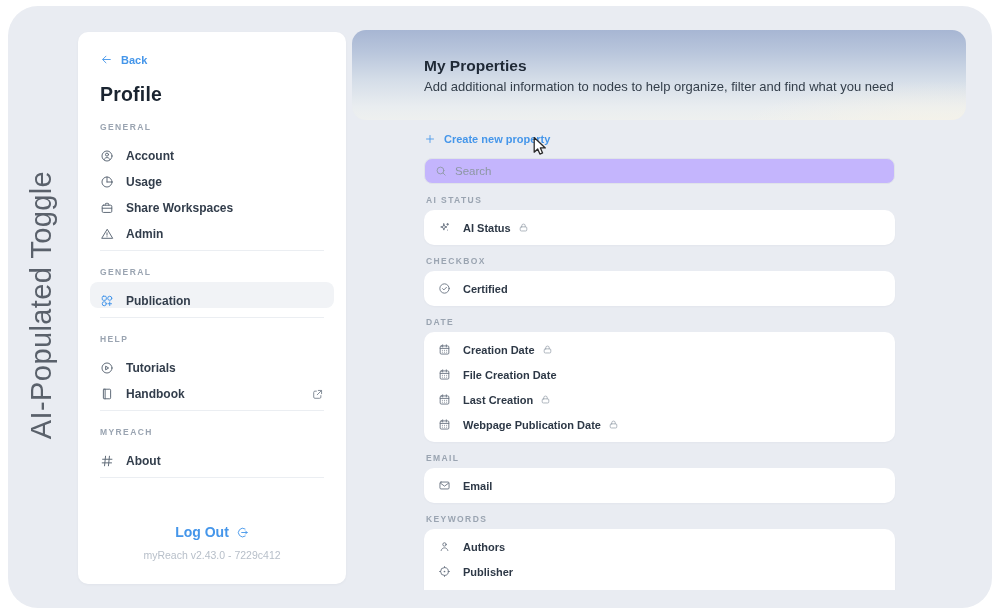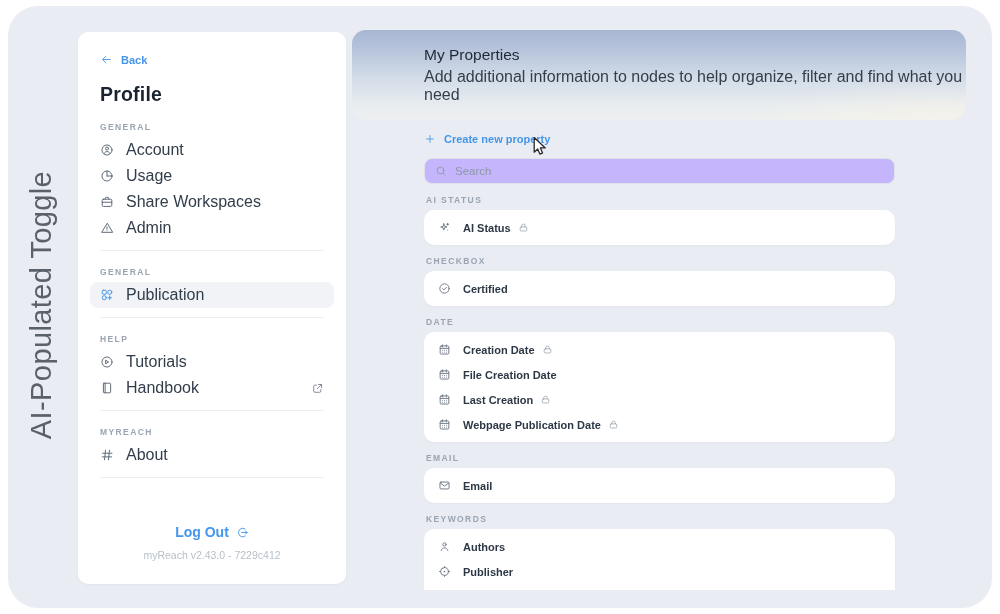--- a/index.html
+++ b/index.html
@@ -9,39 +9,39 @@
   .frame { position:absolute; left:8px; top:6px; width:984px; height:602px; border-radius:30px; background:#e9ecf2; overflow:hidden; }
 
   .watermark { position:absolute; left:33px; top:299px; transform:translate(-50%,-50%) rotate(-90deg); white-space:nowrap; font-size:29px; color:#5a616b; letter-spacing:.4px; }
 
   
   .sidebar { position:absolute; left:70px; top:26px; width:268px; height:552px; background:#fff; border-radius:10px; padding:0 22px; box-shadow:0 1px 3px rgba(20,30,50,.04); }
   .back-row { padding-top:21px; display:flex; align-items:center; gap:8px; color:var(--accent); font-size:11px; font-weight:600; cursor:pointer; }
   .back-row .icon { width:13px; height:13px; }
   .profile-title { margin-top:17px; font-size:19.5px; font-weight:700; color:#1a2430; letter-spacing:.2px; }
   .side-label { margin:16px 0 5px; font-size:8.5px; font-weight:700; letter-spacing:1.4px; color:#9aa4b1; }
-  .side-item { height:26px; display:flex; align-items:center; gap:12px; font-size:16px; font-weight:400; color:#323d4b; border-radius:8px; cursor:pointer; }
+  .side-item { height:26px; display:flex; align-items:flex-end; gap:12px; font-size:12px; font-weight:700; color:#323d4b; border-radius:8px; cursor:pointer; }
   .side-item .icon { width:14px; height:14px; color:#5f6a77; flex:none; }
   .side-item.selected { background:#f1f3f6; margin:0 -10px; padding:0 10px; }
   .side-item.selected .icon { color:var(--accent); }
   .side-item .trail { margin-left:auto; width:13px; height:13px; color:#7b8591; }
   .divider { height:1px; background:#ebeef2; margin:9px 0 3px; }
   .logout-row { position:absolute; left:0; right:0; bottom:44px; display:flex; justify-content:center; align-items:center; gap:7px; color:var(--accent); font-size:14px; font-weight:600; cursor:pointer; }
   .logout-row .icon { width:13px; height:13px; }
   .version { position:absolute; left:0; right:0; bottom:23px; text-align:center; font-size:10.5px; color:#b7bfc9; }
 
   
   .main { position:absolute; left:344px; top:24px; width:614px; height:560px; overflow:hidden; }
   .main-header { height:90px; border-radius:14px; padding-left:72px; display:flex; flex-direction:column; justify-content:center;
     background:
       radial-gradient(75% 130% at 96% 115%, rgba(246,243,232,.95) 0%, rgba(246,243,232,0) 45%),
       linear-gradient(180deg, #a7b6d3 0%, #b9c6dc 25%, #d4dde8 55%, #e9edf0 85%, #eef0ef 100%);
   }
-  .h-title { font-size:15.5px; font-weight:400; color:#1f2936; }
-  .h-sub { margin-top:4px; font-size:16px; color:#333e4a; }
+  .h-title { font-size:15.5px; font-weight:700; color:#1f2936; }
+  .h-sub { margin-top:4px; font-size:13px; color:#333e4a; }
   .main-body { padding:0 71px 0 72px; }
   .create-row { margin-top:13px; display:inline-flex; align-items:center; gap:8px; color:var(--accent); font-size:11px; font-weight:600; cursor:pointer; }
   .create-row .icon { width:12px; height:12px; }
   .searchbar { margin-top:9px; height:26px; border:1px solid #dfe3e9; background:#c4b5fd; border-radius:8px; display:flex; align-items:center; gap:8px; padding:0 10px; }
   .searchbar .icon { width:12px; height:12px; color:#8d97a3; flex:none; }
   .searchbar input { border:none; outline:none; background:transparent; font-size:11.5px; width:100%; color:#2d3846; font-family:"Liberation Sans", sans-serif; }
   .searchbar input::placeholder { color:#8d97a3; }
   .group-label { margin:11px 2px 5px; font-size:8.5px; font-weight:700; letter-spacing:1.4px; color:#9aa4b1; }
   .card { background:#fff; border-radius:10px; padding:5px 0; box-shadow:0 1px 2px rgba(20,30,50,.03); }
   .prop-item { height:25px; display:flex; align-items:center; gap:12px; padding-left:14px; font-size:11px; font-weight:600; color:#2d3846; cursor:pointer; }

